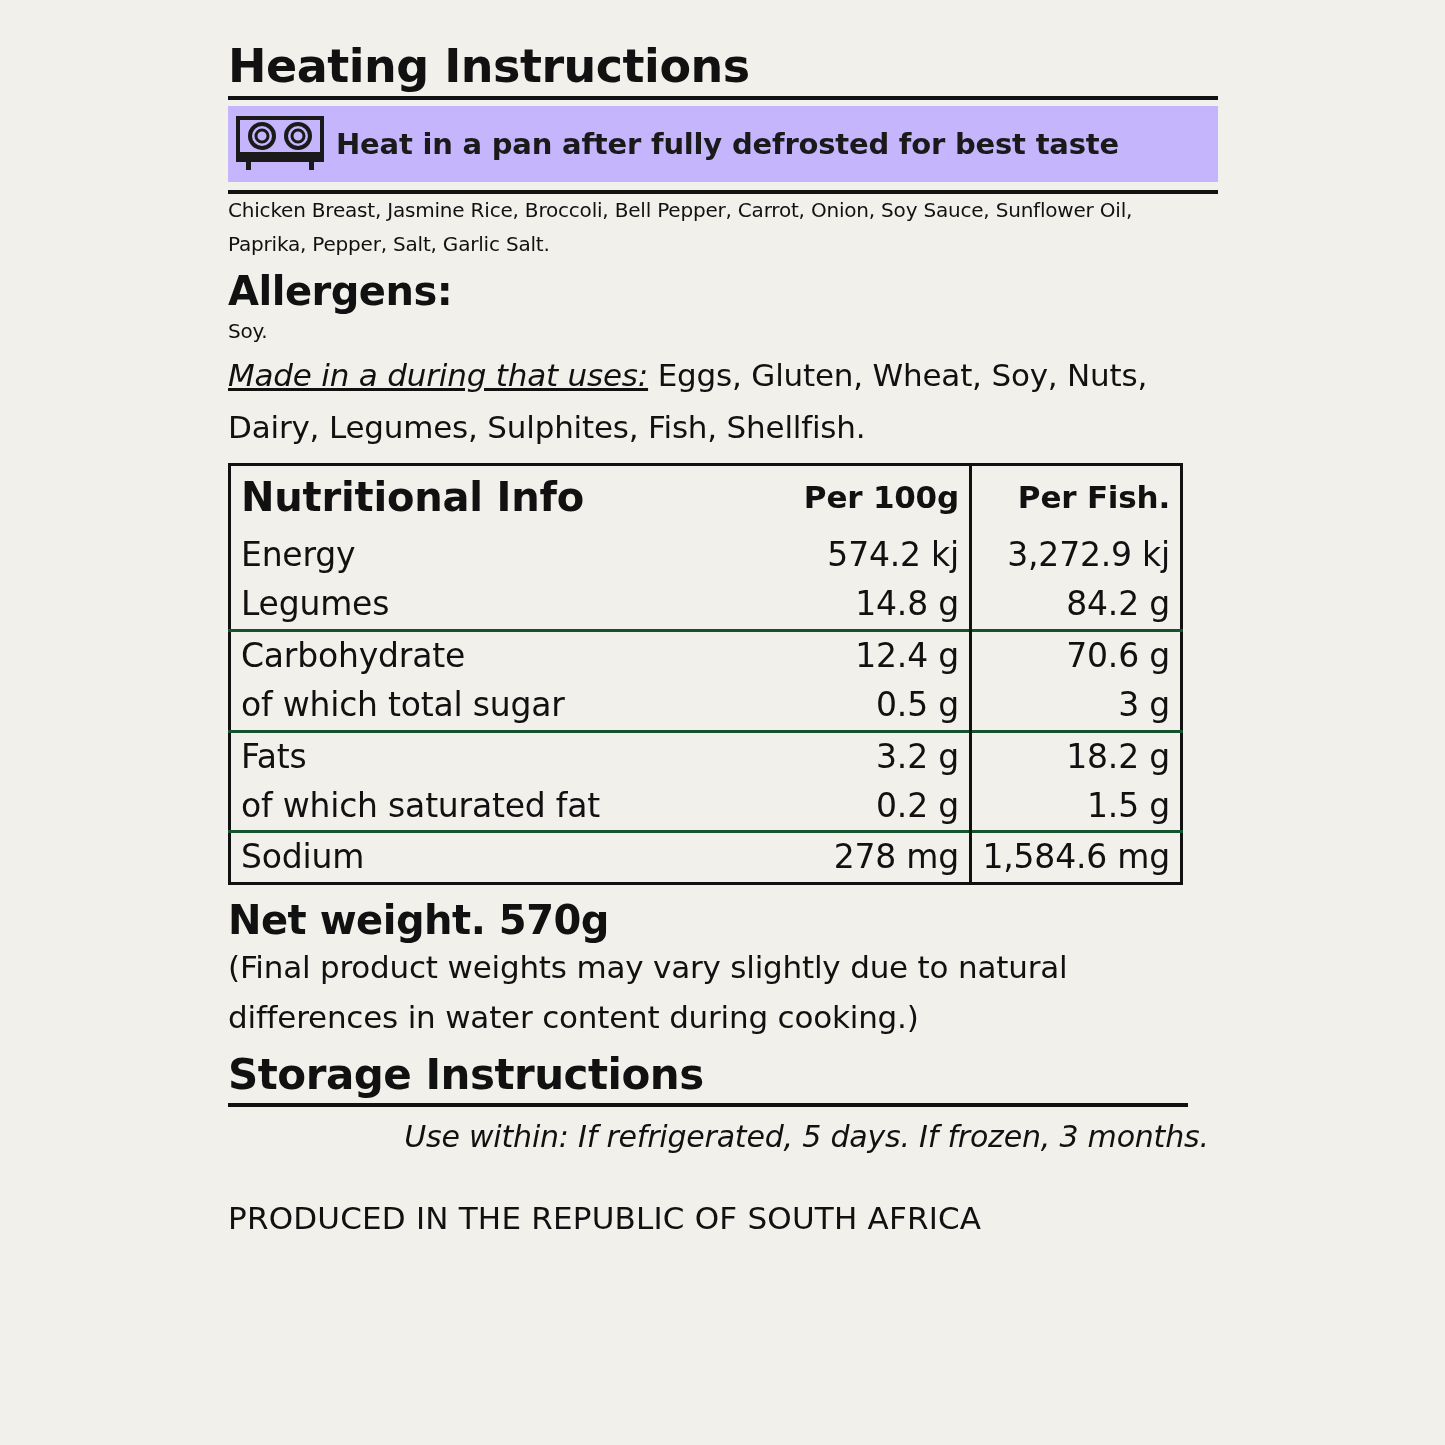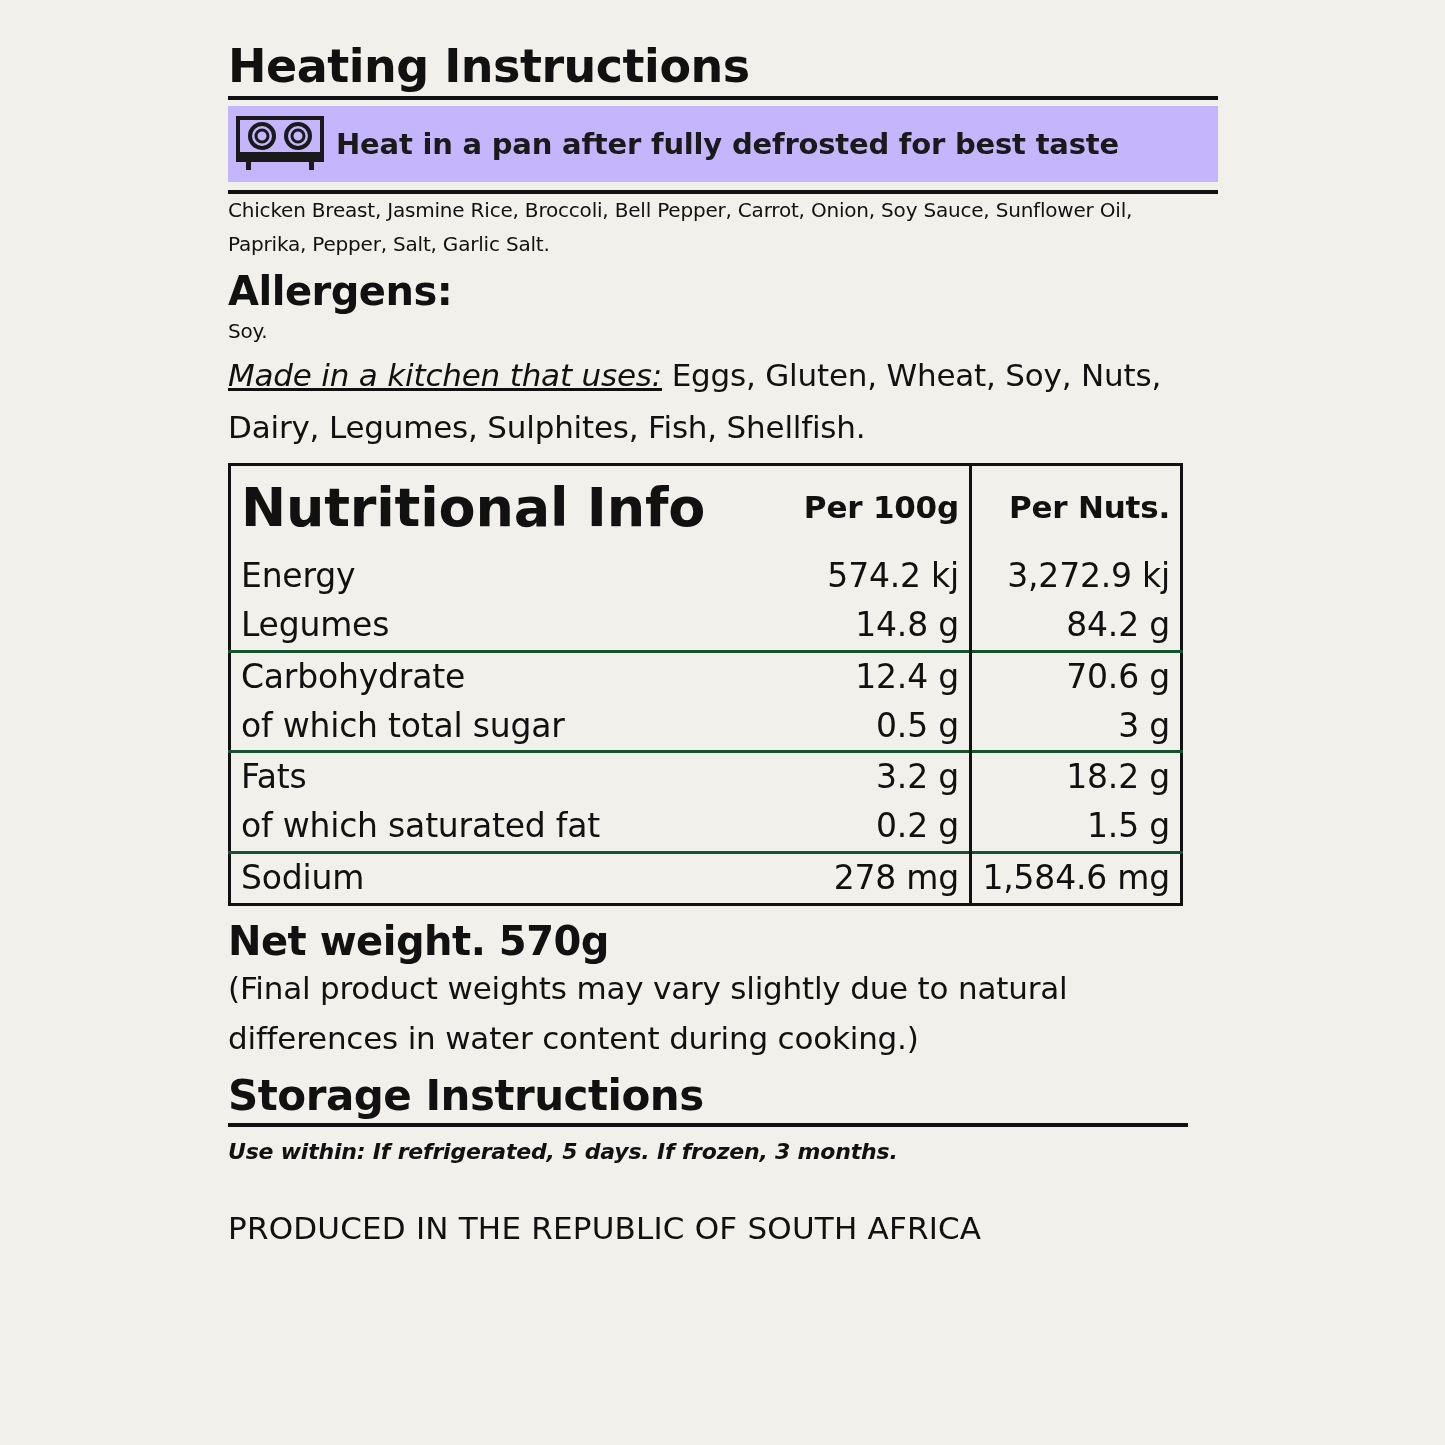--- a/index.html
+++ b/index.html
@@ -106,21 +106,21 @@
   .nutri .c-label { text-align: left; }
   .nutri .c-100, .nutri .c-serv { text-align: right; }
   .nutri .c-100 { width: 215px; }
   .nutri .c-serv { width: 188px; border-left: 3px solid #111; }
   .nutri thead td {
     font-weight: bold;
     font-size: 38px;
     padding-top: 2px;
     padding-bottom: 4px;
   }
-  .nutri thead .c-label { font-size: 54px; }
+  .nutri thead .c-label { font-size: 40px; }
   .nutri thead td.c-100,
   .nutri thead td.c-serv { font-size: 31px; }
   tr.grp-top td { border-top: 3px solid #14532d; }
 
   
   .net-weight {
     font-size: 40px;
     font-weight: bold;
     letter-spacing: -0.5px;
     margin-top: 12px;
@@ -140,25 +140,26 @@
     letter-spacing: -0.5px;
     margin-top: 10px;
     line-height: 1.1;
   }
   .storage-rule {
     border-top: 4px solid #111;
     width: 960px;
     margin-top: 4px;
   }
   .storage-text {
-    font-size: 22px;
-    font-weight: bold;
+    font-size: 30px;
+    font-weight: normal;
     font-style: italic;
     letter-spacing: -0.2px;
     margin-top: 12px;
+    text-align: center;
   }
   .produced {
     font-size: 31px;
     letter-spacing: 0.2px;
     margin-top: 46px;
   }
 </style>
 </head>
 <body>
 
@@ -179,28 +180,28 @@
       <rect x="73" y="44" width="5" height="10" fill="#1a1a1a"></rect>
     </svg>
     <span class="hb-text">Heat in a pan after fully defrosted for best taste</span>
   </div>
   <div class="rule-below"></div>
 
   <div class="body-text">Chicken Breast, Jasmine Rice, Broccoli, Bell Pepper, Carrot, Onion, Soy Sauce, Sunflower Oil, Paprika, Pepper, Salt, Garlic Salt.</div>
 
   <div class="sec-head">Allergens:</div>
   <div class="body-text">Soy.</div>
-  <div class="kitchen-line"><span class="kitchen-lead">Made in a kitchen that uses:</span><span> Eggs, Gluten, Wheat, Soy, Nuts, Dairy, Legumes, Sulphites, Fish, Shellfish.</span></div>
+  <div class="kitchen-line"><span class="kitchen-lead">Made in a during that uses:</span><span> Eggs, Gluten, Wheat, Soy, Nuts, Dairy, Legumes, Sulphites, Fish, Shellfish.</span></div>
 
   <table class="nutri">
     <thead>
       <tr>
         <td class="c-label">Nutritional Info</td>
         <td class="c-100">Per 100g</td>
-        <td class="c-serv">Per Nuts.</td>
+        <td class="c-serv">Per Fish.</td>
       </tr>
     </thead>
     <tbody>
         <tr>
           <td class="c-label">Energy</td>
           <td class="c-100">574.2 kj</td>
           <td class="c-serv">3,272.9 kj</td>
         </tr>
         <tr>
           <td class="c-label">Legumes</td>

